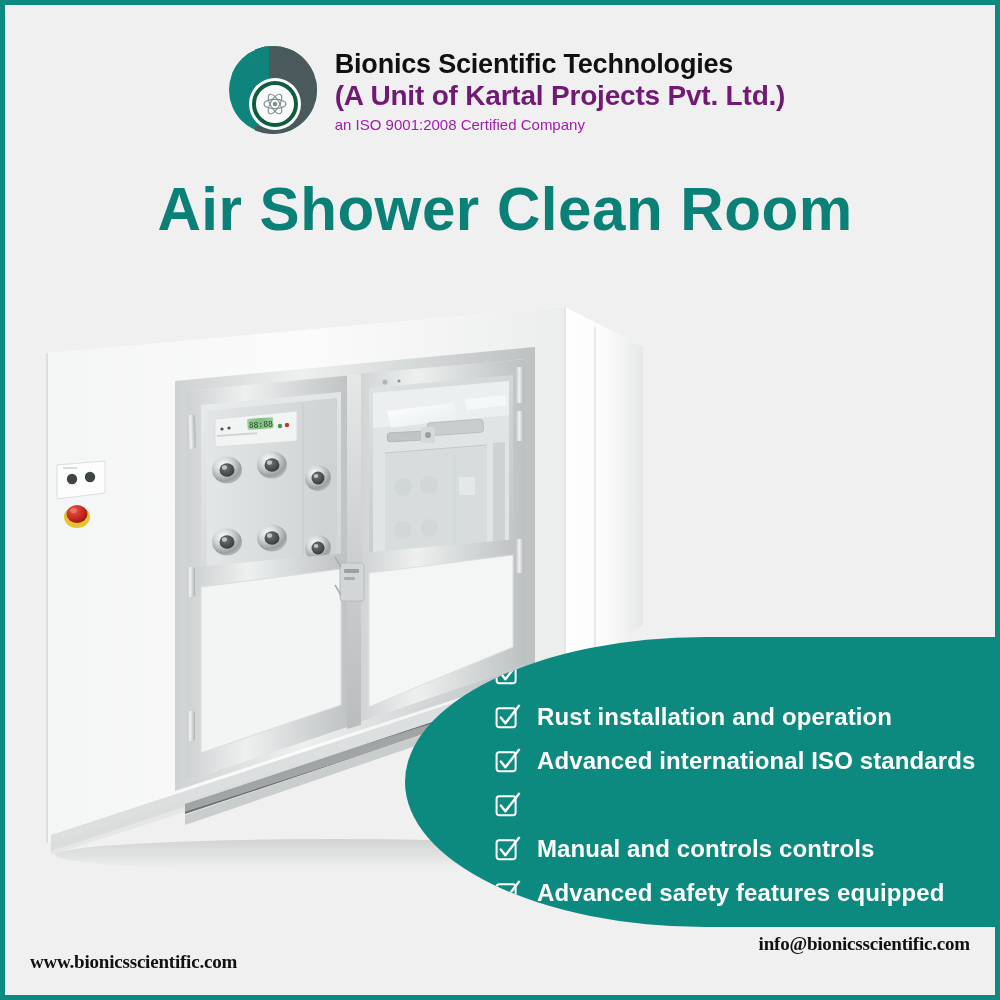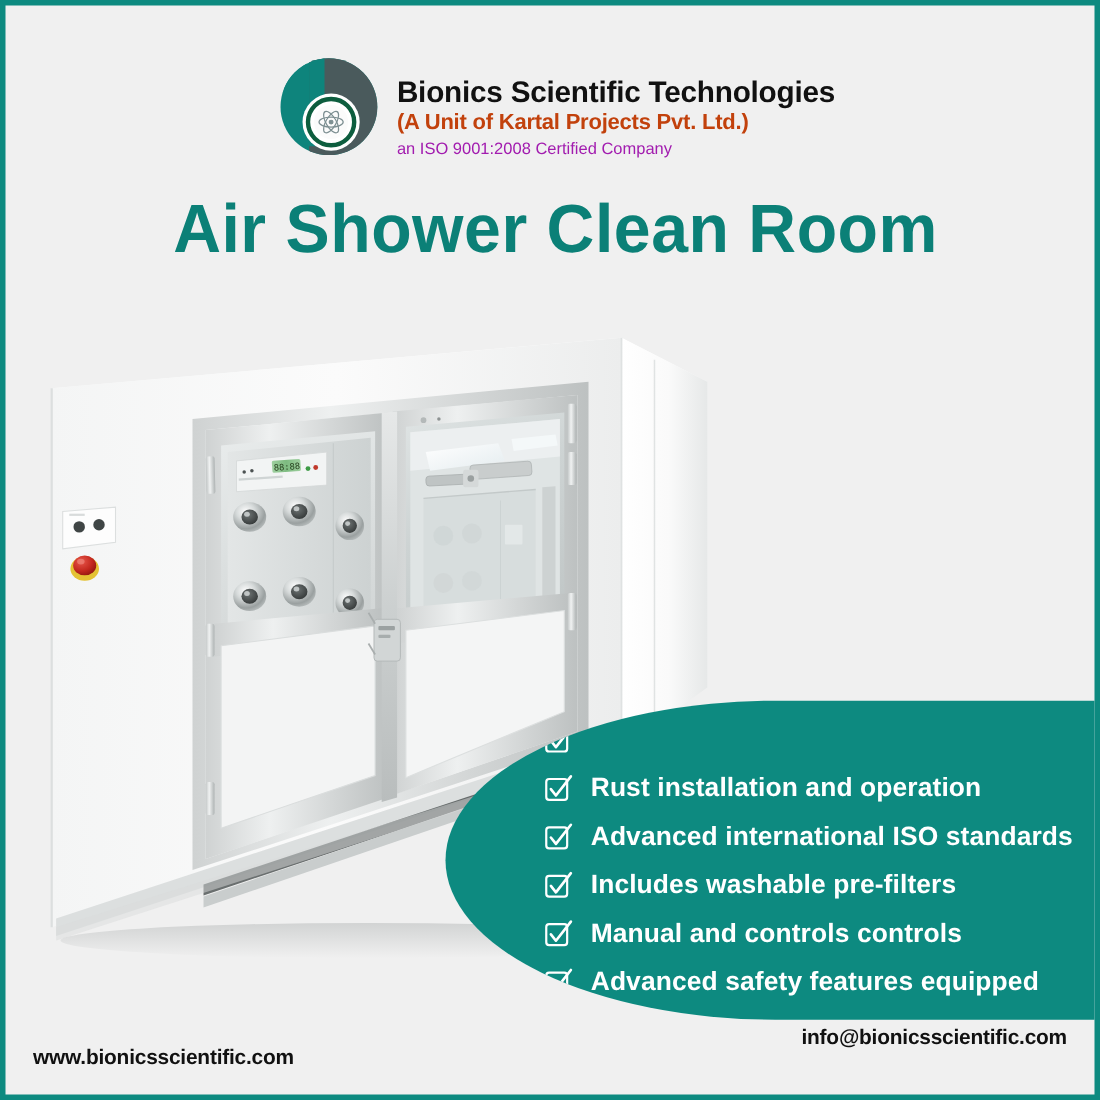--- a/index.html
+++ b/index.html
@@ -7,30 +7,30 @@
   .canvas{
     position:relative;width:1000px;height:1000px;overflow:hidden;
     background:#f0f0f0;
     border:5px solid #0d8a80;
     box-sizing:border-box;
     font-family:"Liberation Sans", sans-serif;
   }
 
   
   .header{position:absolute;left:0;top:30px;width:1000px;height:110px;display:flex;justify-content:center;}
-  .logo-block{display:flex;align-items:flex-end;gap:14px;}
+  .logo-block{display:flex;align-items:center;gap:14px;}
   .logo-mark{position:relative;width:96px;height:96px;flex:none;}
   .logo-mark svg{display:block;width:96px;height:96px;}
   .logo-text{display:flex;flex-direction:column;justify-content:flex-start;padding-top:4px;}
   .co-name{
     font-size:27px;font-weight:bold;color:#111;letter-spacing:-0.2px;line-height:1.08;
     white-space:nowrap;
   }
   .co-unit{
-    font-size:20px;font-weight:bold;color:#c2410c;letter-spacing:-0.2px;line-height:1.15;
+    font-size:28px;font-weight:bold;color:#701a75;letter-spacing:-0.2px;line-height:1.15;
     white-space:nowrap;margin-top:1px;
   }
   .co-iso{
     font-size:15px;font-weight:normal;color:#a21caf;line-height:1.2;
     white-space:nowrap;margin-top:4px;
   }
 
   
   .title{
     position:absolute;left:0;top:168px;width:1000px;text-align:center;
@@ -57,21 +57,21 @@
   }
   .feat .chk{width:26px;height:26px;flex:none;position:relative;}
   .feat .chk svg{display:block;width:26px;height:26px;overflow:visible;}
   .feat .txt{
     font-size:24px;font-weight:bold;color:#ffffff;white-space:nowrap;
     letter-spacing:0.1px;
   }
 
   
   .footer{
-    position:absolute;left:0;bottom:0;width:990px;height:62px;
+    position:absolute;left:0;bottom:0;width:990px;height:62px;font-family:Liberation Serif, serif;
   }
   .footer .web{
     position:absolute;left:25px;top:18px;
     font-size:19px;font-weight:bold;color:#111;letter-spacing:-0.2px;
   }
   .footer .mail{
     position:absolute;right:25px;top:0;
     font-size:19px;font-weight:bold;color:#111;letter-spacing:-0.2px;
   }
 </style>
@@ -382,21 +382,20 @@
         <span class="txt">Advanced international ISO standards</span>
       </div>
 
       <div class="feat">
         <span class="chk">
           <svg viewBox="0 0 26 26" xmlns="http://www.w3.org/2000/svg">
             <rect x="1.6" y="4.2" width="19" height="19" rx="2.6" fill="none" stroke="#ffffff" stroke-width="2"></rect>
             <path d="M5.8 13.4 L10.4 19.2 L24 1.8" fill="none" stroke="#ffffff" stroke-width="2.4" stroke-linecap="round" stroke-linejoin="round"></path>
           </svg>
         </span>
-        <span class="txt">Includes washable pre-filters</span>
       </div>
 
       <div class="feat">
         <span class="chk">
           <svg viewBox="0 0 26 26" xmlns="http://www.w3.org/2000/svg">
             <rect x="1.6" y="4.2" width="19" height="19" rx="2.6" fill="none" stroke="#ffffff" stroke-width="2"></rect>
             <path d="M5.8 13.4 L10.4 19.2 L24 1.8" fill="none" stroke="#ffffff" stroke-width="2.4" stroke-linecap="round" stroke-linejoin="round"></path>
           </svg>
         </span>
         <span class="txt">Manual and controls controls</span>

